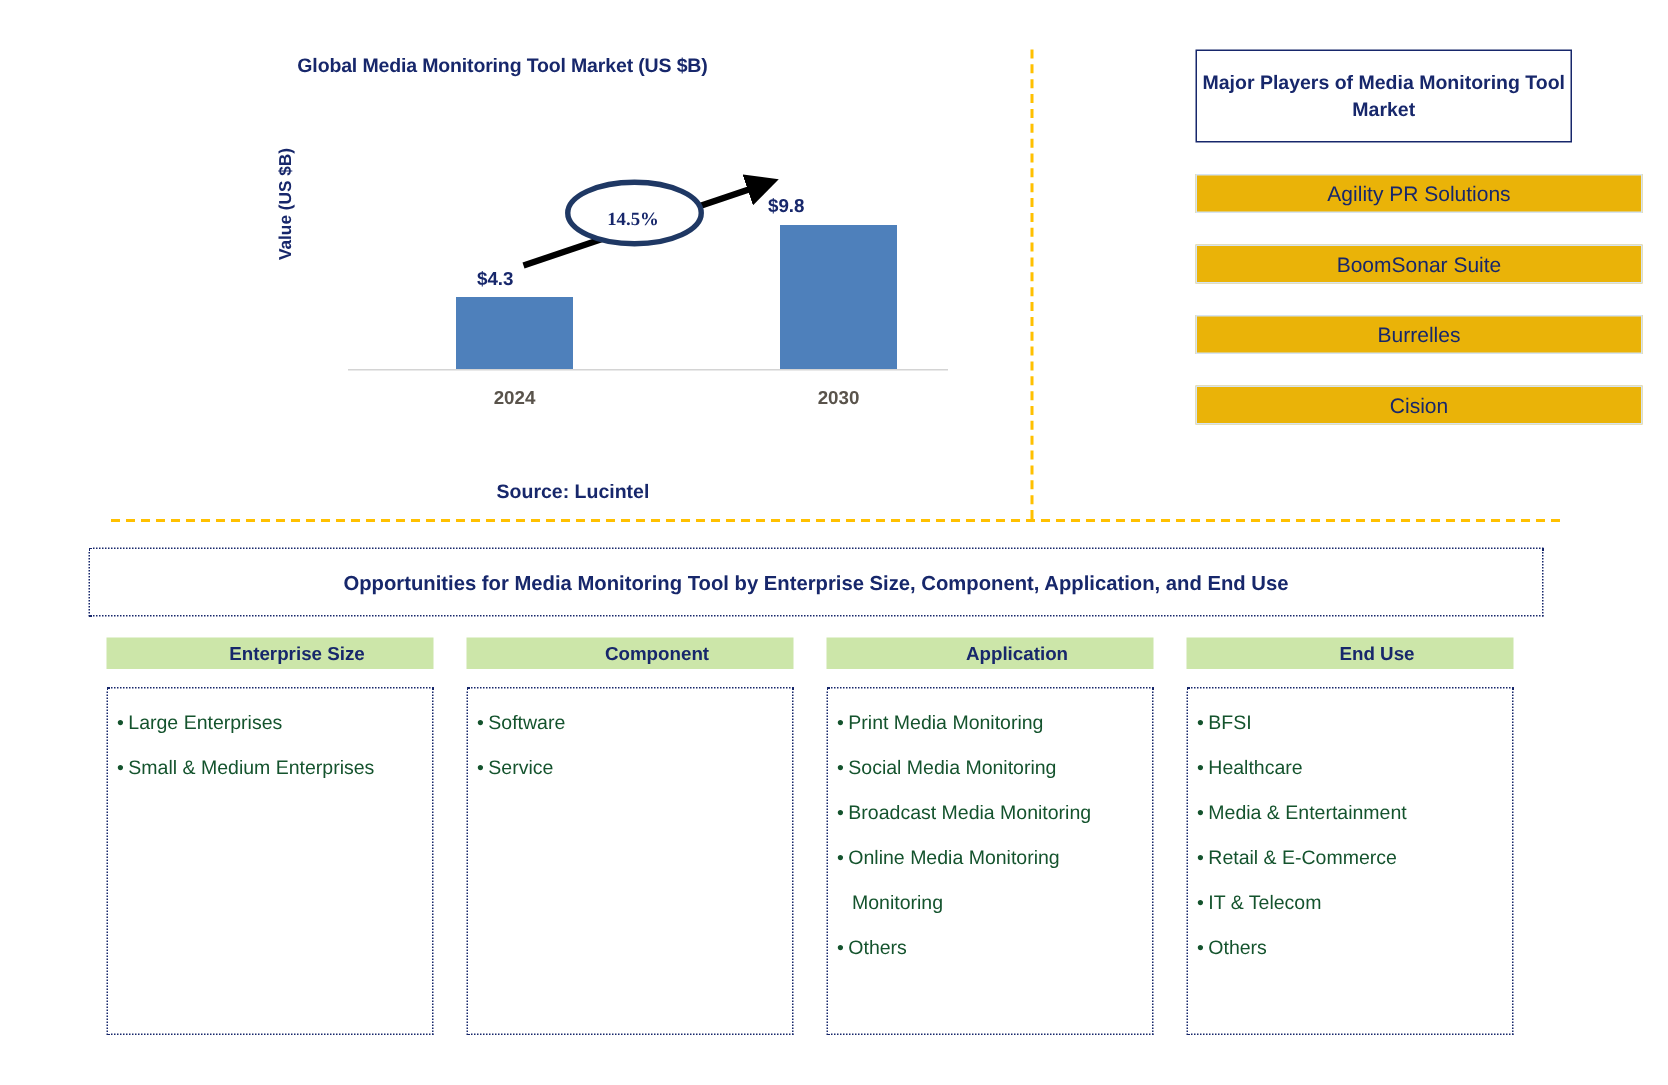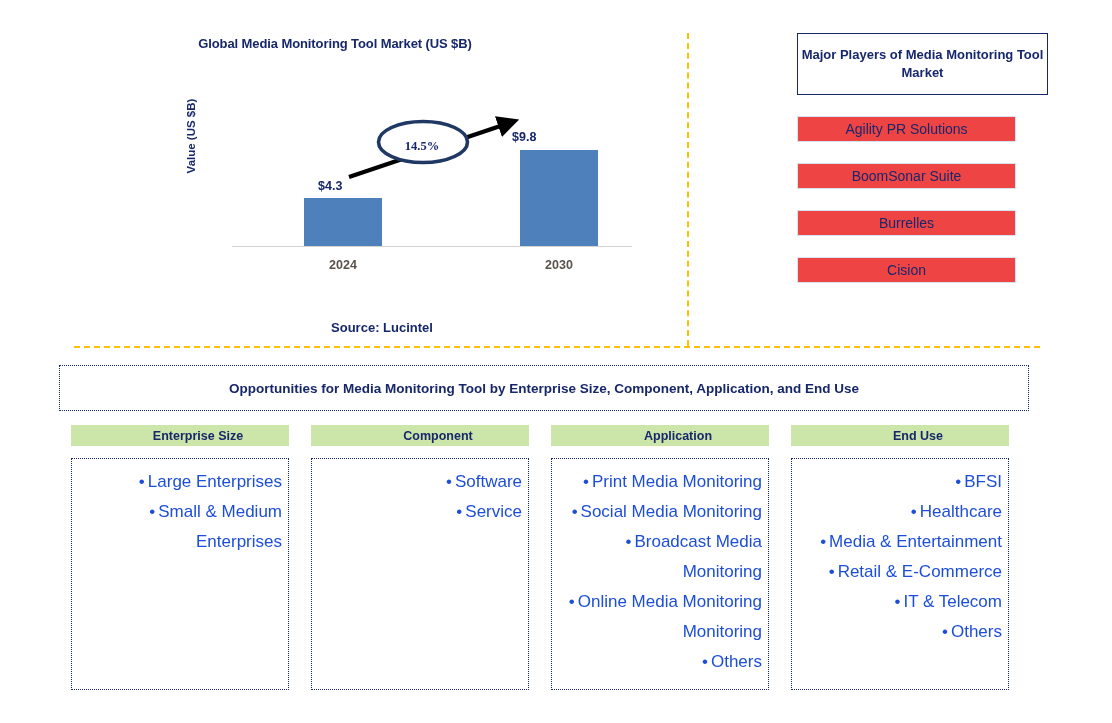--- a/index.html
+++ b/index.html
@@ -150,30 +150,30 @@
     justify-content: center;
     text-align: center;
     font-size: 13px;
     font-weight: bold;
     line-height: 1.35;
     color: #17276B;
     background: #ffffff;
   }
   .player-box {
     box-sizing: border-box;
-    width: 219px;
+    width: 298px;
     height: 26px;
     margin-top: 21px;
     border: 1px solid #D6E4F2;
     display: flex;
     align-items: center;
     justify-content: center;
     font-size: 14px;
     color: #17276B;
-    background: #ef4444;
+    background: #eab308;
   }
 
   
   #opportunities-banner {
     position: absolute;
     left: 59px; top: 365px;
     width: 970px;
     height: 46px;
     box-sizing: border-box;
     border: 1.5px dotted #17276B;
@@ -211,27 +211,26 @@
   .col-body {
     box-sizing: border-box;
     width: 218px;
     height: 232px;
     margin-top: 12px;
     border: 1.4px dotted #17276B;
     padding: 8px 6px 6px 6px;
     background: #ffffff;
   }
   .col-item {
-    font-size: 17px;
+    font-size: 13px;
     line-height: 30px;
-    color: #1d4ed8;
+    color: #14532d;
     padding-left: 10px;
     text-indent: -10px;
     white-space: normal;
-    text-align: right;
   }
   .col-item .bullet { margin-right: 3px; }
 </style>
 </head>
 <body>
 
 <div id="page">
 
   <div id="chart-panel">
 

